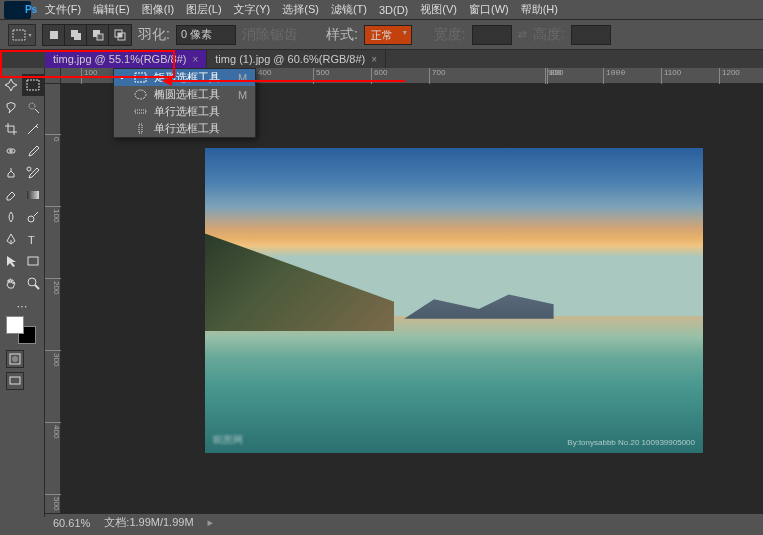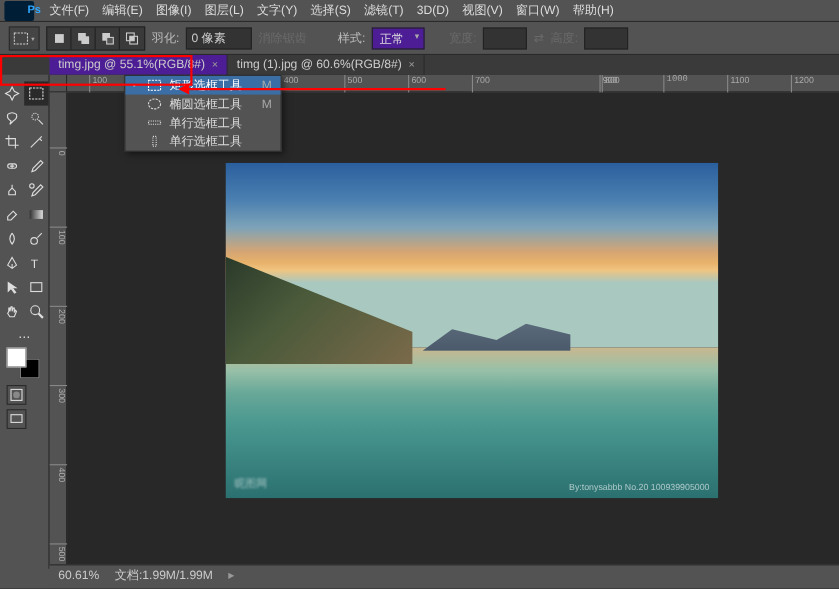--- a/index.html
+++ b/index.html
@@ -9,24 +9,24 @@
 .ps-logo { width: 18px; height: 18px; background: #001e36; color: #31a8ff; font-weight: bold; font-size: 10px; display: flex; align-items: center; justify-content: center; border-radius: 2px; margin-right: 8px; padding-left: 27px; }
 .menu-item { padding: 2px 6px; color: #ddd; cursor: default; }
 
 .optionsbar { background: #535353; height: 30px; display: flex; align-items: center; padding: 0 8px; gap: 6px; border-bottom: 1px solid #2a2a2a; }
 .opt-tool { width: 28px; height: 22px; display: flex; align-items: center; justify-content: center; border: 1px solid #2a2a2a; background: #454545; }
 .opt-tool svg { display: block; }
 .opt-tool .arrow { font-size: 6px; margin-left: 2px; color: #aaa; }
 .opt-btn-group { display: flex; background: #3a3a3a; border: 1px solid #222; }
 .opt-btn { width: 22px; height: 20px; display: flex; align-items: center; justify-content: center; border-right: 1px solid #222; color: #ccc; }
 .opt-btn:last-child { border-right: none; }
-.opt-label { color: #bbb; font-size: 11px; }
+.opt-label { color: #bbb; font-size: 14px; }
 .opt-input { background: #333; border: 1px solid #222; color: #ccc; padding: 1px 4px; height: 20px; width: 60px; font-size: 11px; }
 .opt-dim { color: #6a6a6a; }
-.opt-dropdown { background: #4c1d95; border: 1px solid #222; color: #ddd; padding: 2px 18px 2px 6px; height: 20px; position: relative; }
+.opt-dropdown { background: #c2410c; border: 1px solid #222; color: #ddd; padding: 2px 18px 2px 6px; height: 20px; position: relative; }
 .opt-dropdown::after { content: "▾"; position: absolute; right: 4px; top: 2px; font-size: 8px; color: #aaa; }
 .opt-select-btn { background: #454545; border: 1px solid #222; color: #ddd; padding: 2px 10px; height: 22px; }
 
 .tabstrip { background: #3a3a3a; height: 18px; display: flex; align-items: flex-end; padding-left: 45px; }
 .tab { background: #4c1d95; color: #ccc; padding: 2px 8px; font-size: 10px; display: flex; align-items: center; gap: 6px; border-right: 1px solid #2a2a2a; height: 18px; }
 .tab.active { background: #3a3a3a; }
 .tab .close { color: #999; font-size: 10px; }
 
 .main { display: flex; height: calc(100% - 68px - 18px); position: relative; }
 .toolbox { width: 45px; background: #535353; border-right: 1px solid #2a2a2a; display: flex; flex-wrap: wrap; align-content: flex-start; padding-top: 6px; }
@@ -40,21 +40,21 @@
 .mask-row { display: flex; gap: 2px; margin: 2px 6px; }
 .mask-row .tool { border: 1px solid #2a2a2a; width: 18px; height: 18px; }
 
 .ruler-area { flex: 1; background: #282828; position: relative; overflow: hidden; }
 .ruler-h { position: absolute; left: 16px; right: 0; top: 0; height: 16px; background: #535353; border-bottom: 1px solid #2a2a2a; display: flex; }
 .ruler-h .mark { position: absolute; top: 0; font-size: 8px; color: #aaa; padding-left: 2px; border-left: 1px solid #888; height: 16px; }
 .ruler-v { position: absolute; left: 0; top: 16px; bottom: 0; width: 16px; background: #535353; border-right: 1px solid #2a2a2a; }
 .ruler-v .mark { position: absolute; left: 0; font-size: 8px; color: #aaa; writing-mode: vertical-rl; padding-top: 2px; border-top: 1px solid #888; width: 16px; }
 .corner { position: absolute; left: 0; top: 0; width: 16px; height: 16px; background: #535353; border-right: 1px solid #2a2a2a; border-bottom: 1px solid #2a2a2a; }
 
-.canvas { position: absolute; left: 160px; top: 80px; width: 448px; height: 305px; overflow: hidden; }
+.canvas { position: absolute; left: 160px; top: 80px; width: 498px; height: 305px; overflow: hidden; }
 .sky { width: 100%; height: 55%; background: linear-gradient(to bottom, #2a5f9e 0%, #4a7fb0 20%, #7da3b8 35%, #d4a574 48%, #e8b26a 54%, #f0c480 58%, #a8c8c0 65%); }
 .water { width: 100%; height: 45%; background: linear-gradient(to bottom, #c8b890 0%, #98c0a8 15%, #68a898 30%, #4a9890 50%, #2a7070 100%); }
 .mountain-left { position: absolute; left: 0; top: 28%; width: 38%; height: 32%; background: linear-gradient(135deg, #2a3a2a 0%, #4a5a3a 40%, #7a6a4a 100%); clip-path: polygon(0 0, 100% 70%, 100% 100%, 0 100%); }
 .mountain-right { position: absolute; left: 40%; top: 48%; width: 30%; height: 8%; background: linear-gradient(to bottom, #5a6a7a, #4a5a6a); clip-path: polygon(0 100%, 20% 20%, 50% 60%, 70% 0%, 100% 40%, 100% 100%); }
 .watermark { position: absolute; bottom: 6px; left: 8px; color: rgba(255,255,255,0.5); font-size: 10px; filter: blur(1px); }
 .watermark-r { position: absolute; bottom: 6px; right: 8px; color: rgba(255,255,255,0.6); font-size: 8px; }
 
 .flyout { position: absolute; left: 68px; top: 0; background: #535353; border: 1px solid #2a2a2a; z-index: 100; box-shadow: 2px 2px 6px rgba(0,0,0,0.5); }
 .flyout-row { display: flex; align-items: center; padding: 2px 8px 2px 4px; gap: 6px; color: #ddd; height: 17px; }
 .flyout-row.selected { background: #3a6ea5; color: #fff; }

